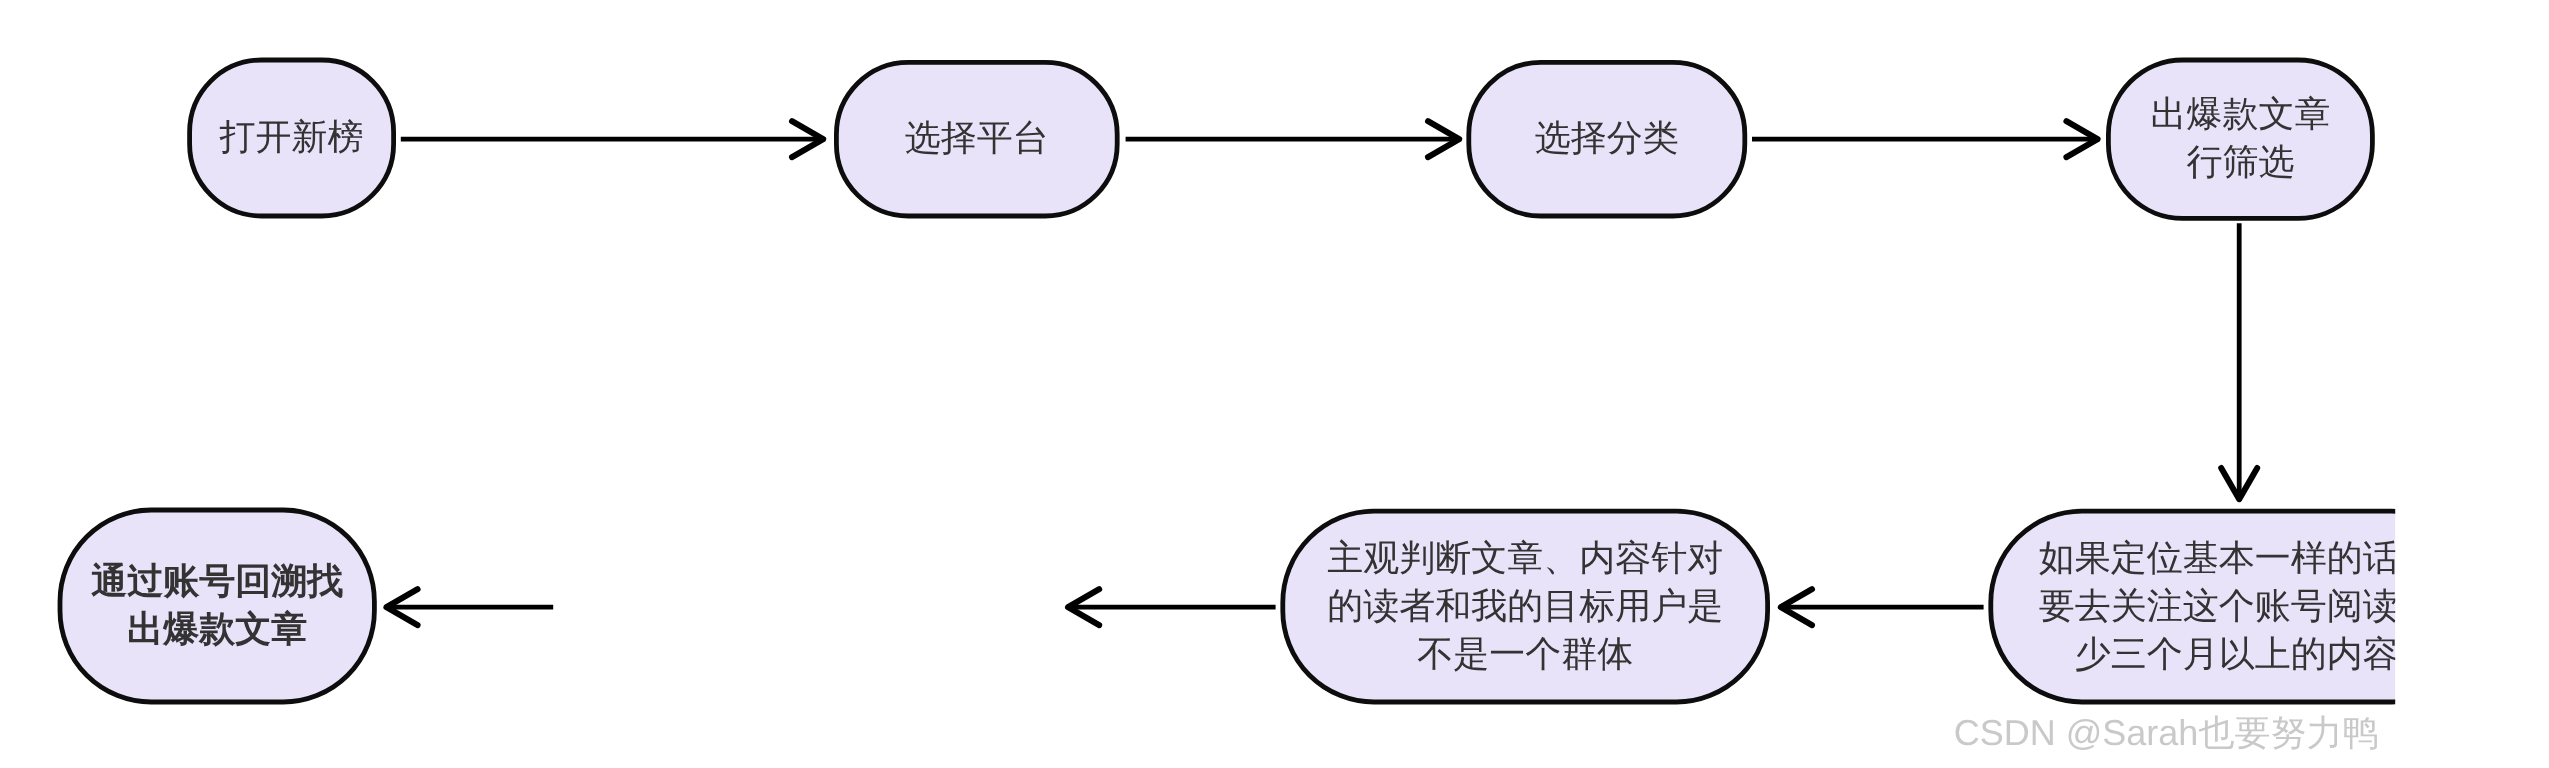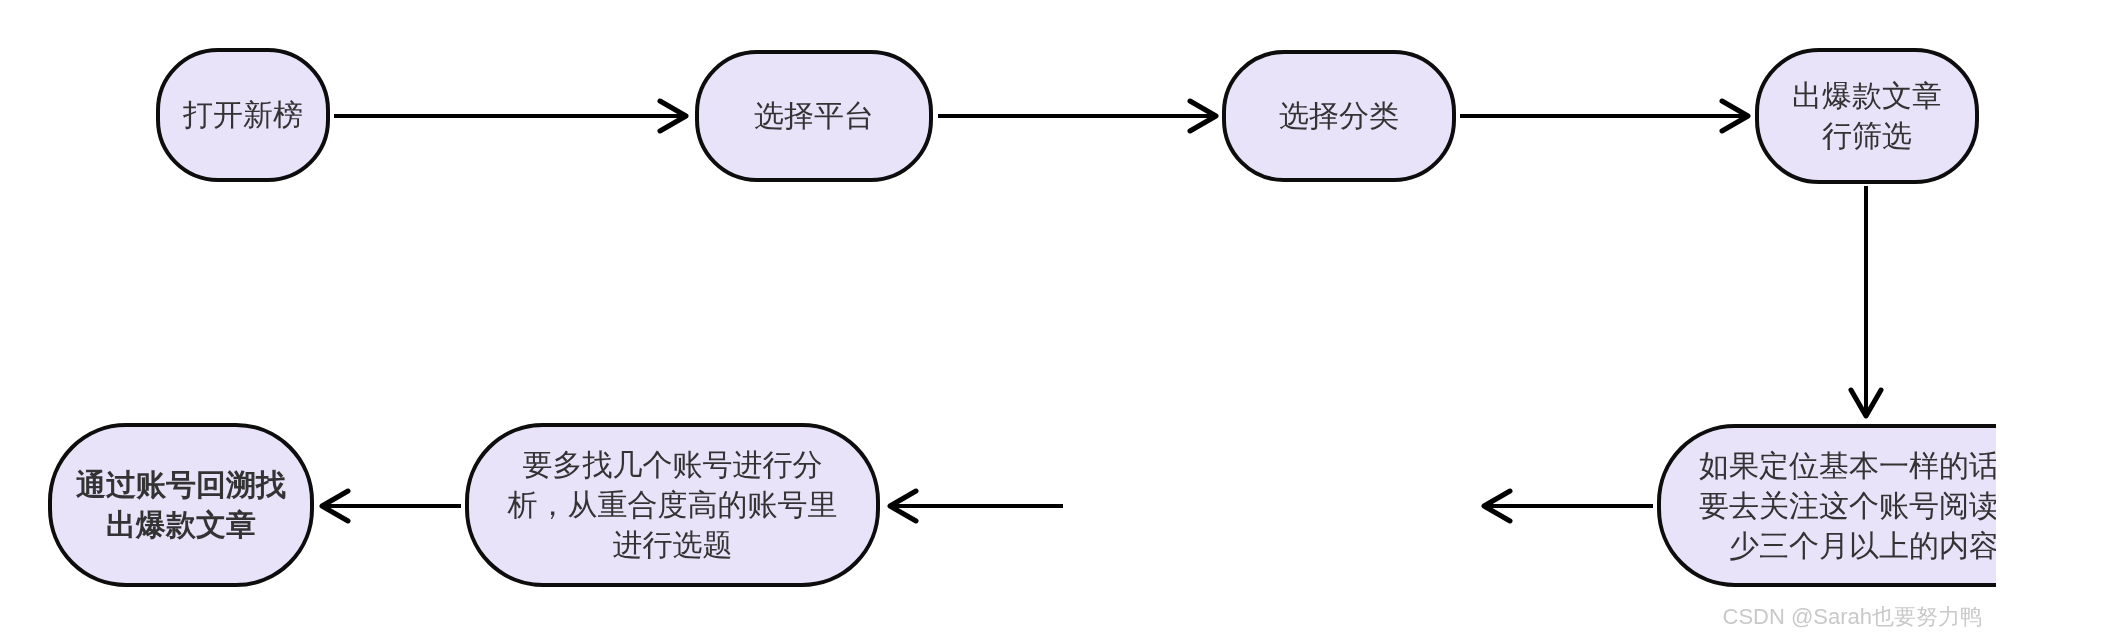--- a/index.html
+++ b/index.html
@@ -27,21 +27,21 @@
   .n3{left:1222px;top:50px;width:234px;height:132px;border-radius:62px;}
   .n4{left:1755px;top:48px;width:224px;height:136px;border-radius:64px;}
   .n5{left:1657px;top:424px;width:414px;height:163px;border-radius:78px;}
   .n6{left:1067px;top:424px;width:408px;height:163px;border-radius:78px;}
   .n7{left:465px;top:423px;width:415px;height:164px;border-radius:78px;}
   .n8{left:48px;top:423px;width:266px;height:164px;border-radius:78px;font-weight:bold;}
   .watermark{
     position:absolute;
     right:14px;bottom:8px;
     color:#C9C9C9;
-    font-size:22px;
+    font-size:30px;
   }
 </style>
 </head>
 <body>
 
 <div id="canvas">
 
   <svg id="edges" viewBox="0 0 2124 640" xmlns="http://www.w3.org/2000/svg">
     <defs>
       <marker id="arr" markerUnits="userSpaceOnUse" markerWidth="36" markerHeight="40" refX="30" refY="19" orient="auto">
@@ -58,20 +58,20 @@
   </svg>
 
   <div class="node n1">打开新榜</div>
   <div class="node n3">选择分类</div>
   <div class="node n2">选择平台</div>
   <div class="node n4">出爆款文章
 行筛选</div>
   <div class="node n5">如果定位基本一样的话，
 要去关注这个账号阅读至
 少三个月以上的内容</div>
-  <div class="node n7">要多找几个账号进行分
-析，从重合度高的账号里
-进行选题</div>
+  <div class="node n6">主观判断文章、内容针对
+的读者和我的目标用户是
+不是一个群体</div>
   <div class="node n8">通过账号回溯找
 出爆款文章</div>
 
   <div class="watermark">CSDN @Sarah也要努力鸭</div>
 </div>
 
 </body></html>

